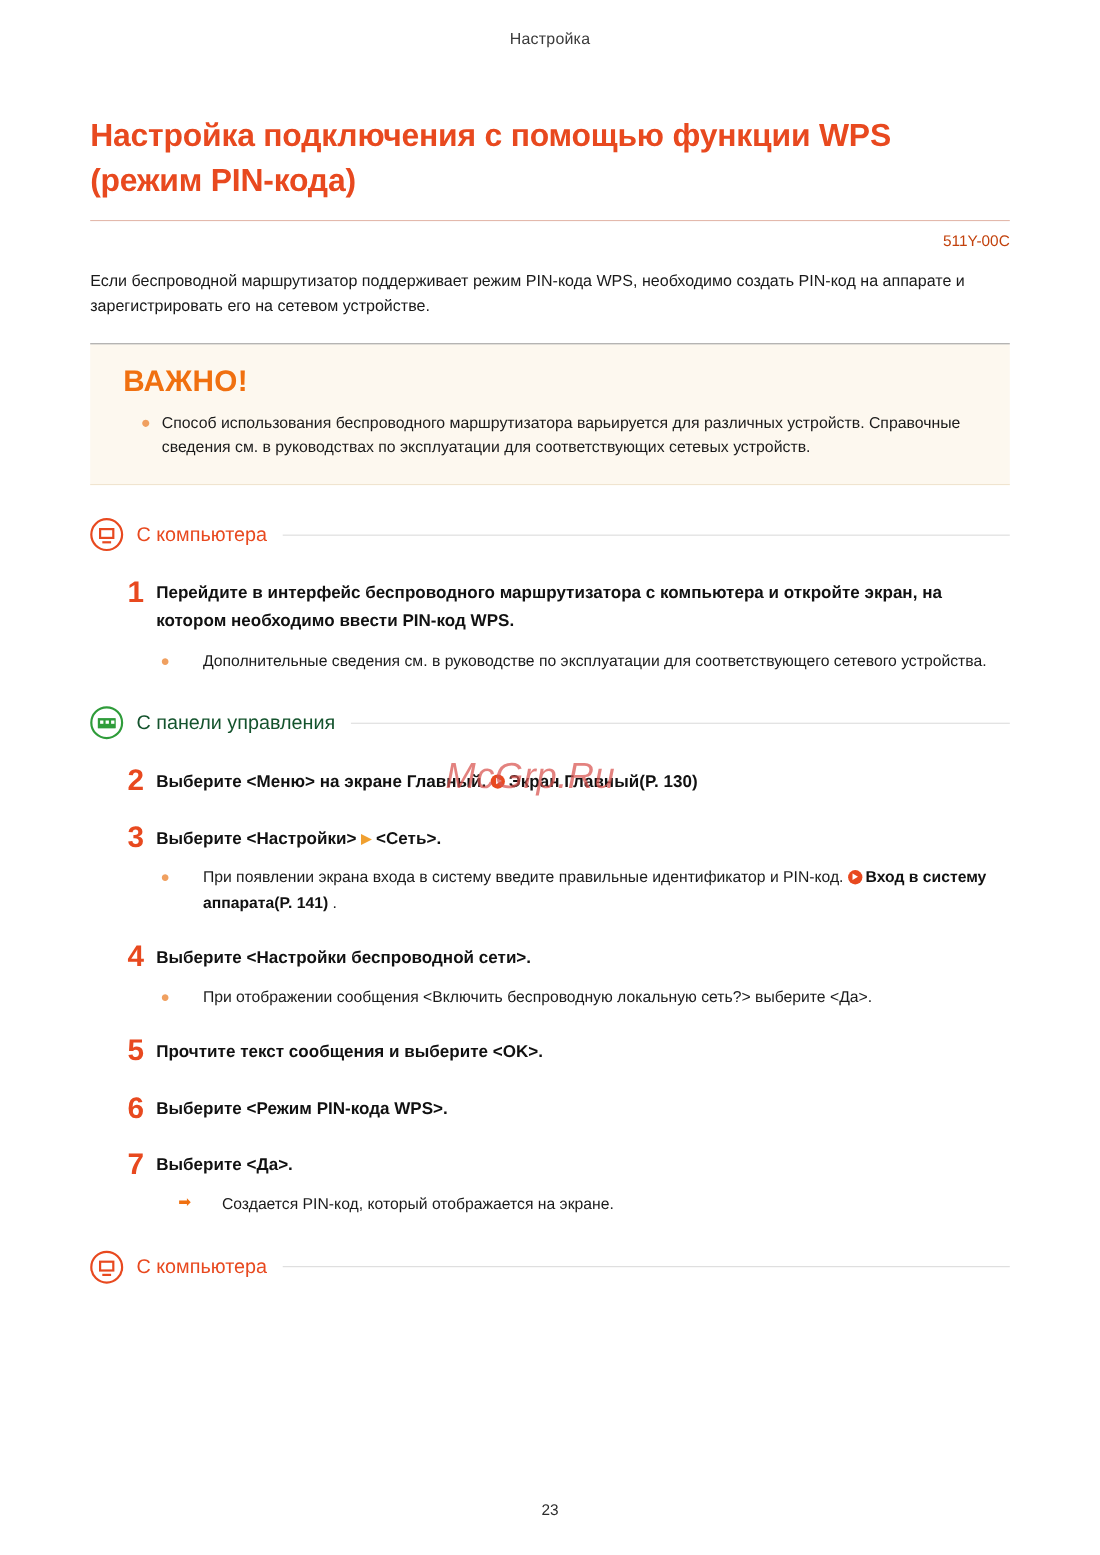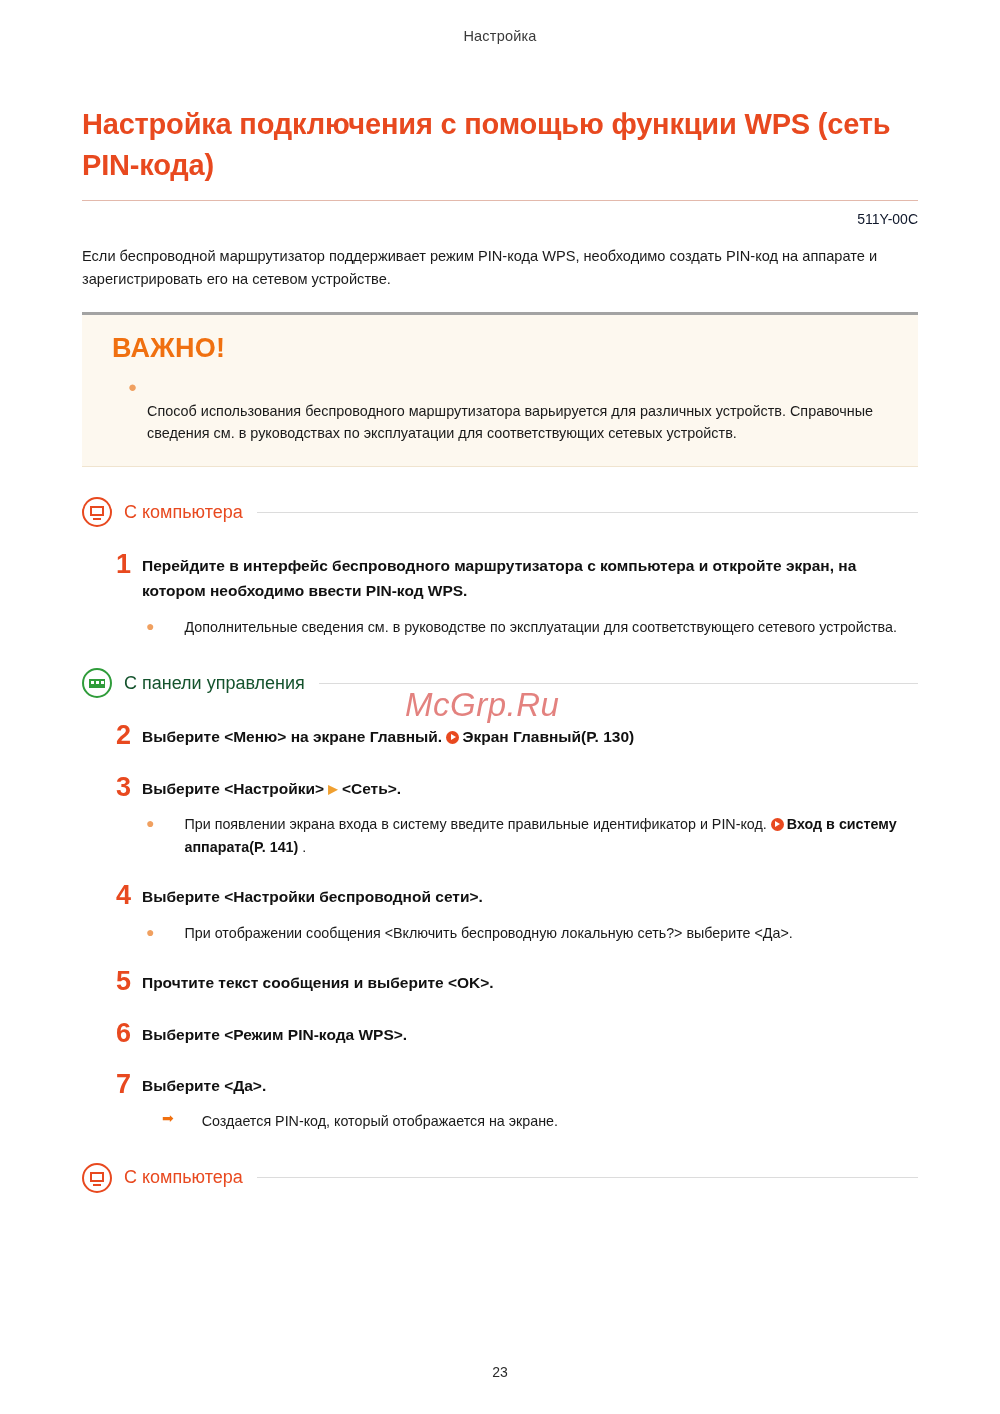--- a/index.html
+++ b/index.html
@@ -38,33 +38,33 @@
     letter-spacing: -0.2px;
   }
   .title-rule {
     border: 0;
     border-top: 1px solid #e3b9ac;
     margin: 14px 0 0 0;
   }
   .doc-code {
     text-align: right;
     font-size: 14px;
-    color: #0f172a;
+    color: #c2410c;
     margin-top: 10px;
   }
   .intro {
     font-size: 14.6px;
     line-height: 1.52;
     margin-top: 18px;
     color: #1a1a1a;
     max-width: 830px;
   }
   .important-box {
     background: #fdf8ef;
-    border-top: 3px solid #a3a3a3;
+    border-top: 1px solid #a3a3a3;
     border-bottom: 1px solid #f0e4cf;
     margin-top: 22px;
     padding: 18px 28px 22px 28px;
   }
   .important-title {
     color: #f07010;
     font-size: 27px;
     font-weight: bold;
     margin: 0 0 12px 2px;
     letter-spacing: .3px;
@@ -78,21 +78,20 @@
     color: #f0a060;
     font-size: 15px;
     line-height: 1.5;
     flex: 0 0 auto;
     margin: 0 10px 0 18px;
   }
   .bullet-text {
     font-size: 14.4px;
     line-height: 1.55;
     color: #1a1a1a;
-    margin-top: 24px;
   }
   .section-head {
     display: flex;
     align-items: center;
     margin-top: 30px;
   }
   .section-head .sec-label {
     font-size: 18px;
     margin-left: 12px;
     white-space: nowrap;
@@ -249,21 +248,21 @@
     color: #2b2b2b;
   }
 </style>
 </head>
 <body>
 
 <div class="page">
 
   <div class="header">Настройка</div>
 
-  <h1 class="title">Настройка подключения с помощью функции WPS (сеть PIN-кода)</h1>
+  <h1 class="title">Настройка подключения с помощью функции WPS (режим PIN-кода)</h1>
   <hr class="title-rule">
   <div class="doc-code">511Y-00C</div>
 
   <p class="intro">Если беспроводной маршрутизатор поддерживает режим PIN-кода WPS, необходимо создать PIN-код на аппарате и зарегистрировать его на сетевом устройстве.</p>
 
   <div class="important-box">
     <div class="important-title">ВАЖНО!</div>
     <div class="bullet-row">
       <span class="bullet-dot">●</span>
       <span class="bullet-text">Способ использования беспроводного маршрутизатора варьируется для различных устройств. Справочные сведения см. в руководствах по эксплуатации для соответствующих сетевых устройств.</span>

